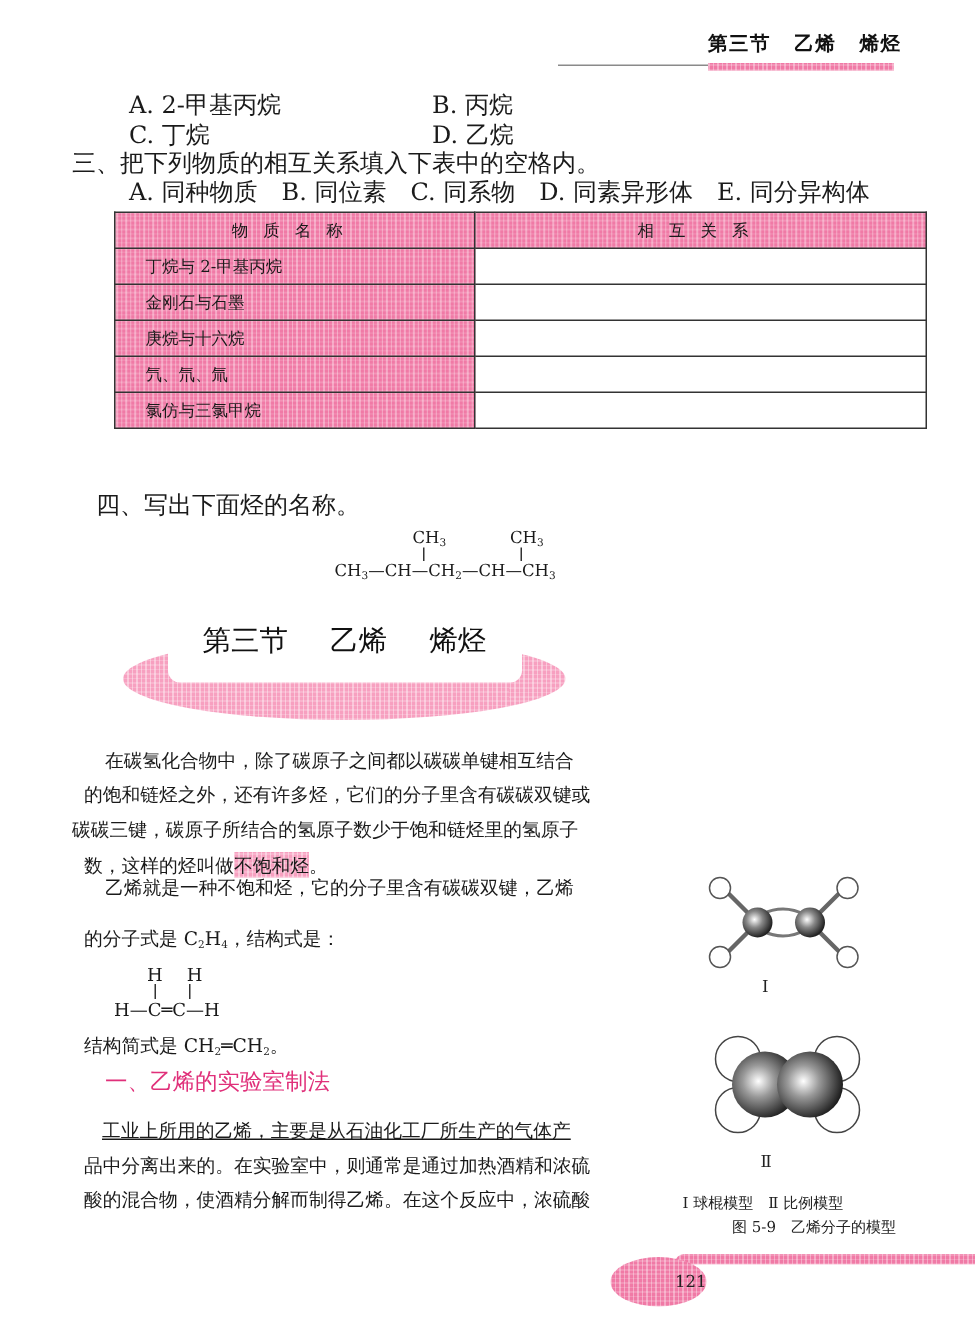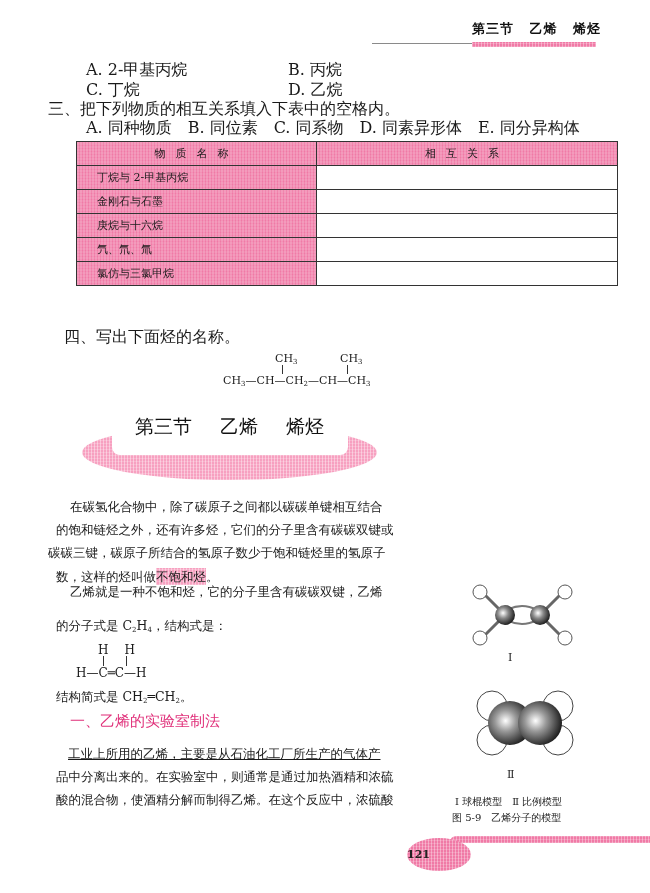--- a/index.html
+++ b/index.html
@@ -69,21 +69,21 @@
     .subsection {
       position: absolute; left: 70px; top: 712px;
       font-family: "DejaVu Sans", "Liberation Sans", sans-serif;
       font-size: 15px; color: #e0307a; white-space: nowrap;
     }
 
     .caption { position: absolute; font-size: 10px; white-space: nowrap; color: #222; }
 
     .page-oval {
       position: absolute; left: 407px; top: 838px; width: 64px; height: 33px; border-radius: 50%;
-      display: flex; align-items: center; justify-content: flex-start; font-size: 11px; color: #222; font-weight: bold;
+      display: flex; align-items: center; justify-content: flex-end; font-size: 11px; color: #222;
     }
     .page-bar { position: absolute; left: 450px; top: 836px; width: 200px; height: 7px; border-radius: 6px 0 0 0; }
   </style>
 </head>
 <body>
 
 <div class="running-head">
   <span>第三节</span>
   <span>乙烯</span>
   <span>烯烃</span>
@@ -206,18 +206,18 @@
   </defs>
   <circle cx="22" cy="18" r="15" fill="#fff" stroke="#444"></circle>
   <circle cx="22" cy="52" r="15" fill="#fff" stroke="#444"></circle>
   <circle cx="88" cy="18" r="15" fill="#fff" stroke="#444"></circle>
   <circle cx="88" cy="52" r="15" fill="#fff" stroke="#444"></circle>
   <circle cx="40" cy="35" r="22" fill="url(#cg2)"></circle>
   <circle cx="70" cy="35" r="22" fill="url(#cg2)"></circle>
 </svg>
 <div class="caption" style="left:507px; top:768px; font-size:11px;">Ⅱ</div>
 <div class="caption" style="left:455px; top:795px;">Ⅰ 球棍模型　Ⅱ 比例模型</div>
-<div class="caption" style="left:452px; top:811px;">图 5-9　乙烯分子的模型</div>
+<div class="caption" style="left:488px; top:811px;">图 5-9　乙烯分子的模型</div>
 
 <div class="page-bar pink-stripe"></div>
 <div class="page-oval pink-stripe">
   <span>121</span>
 </div>
 
 </body></html>

